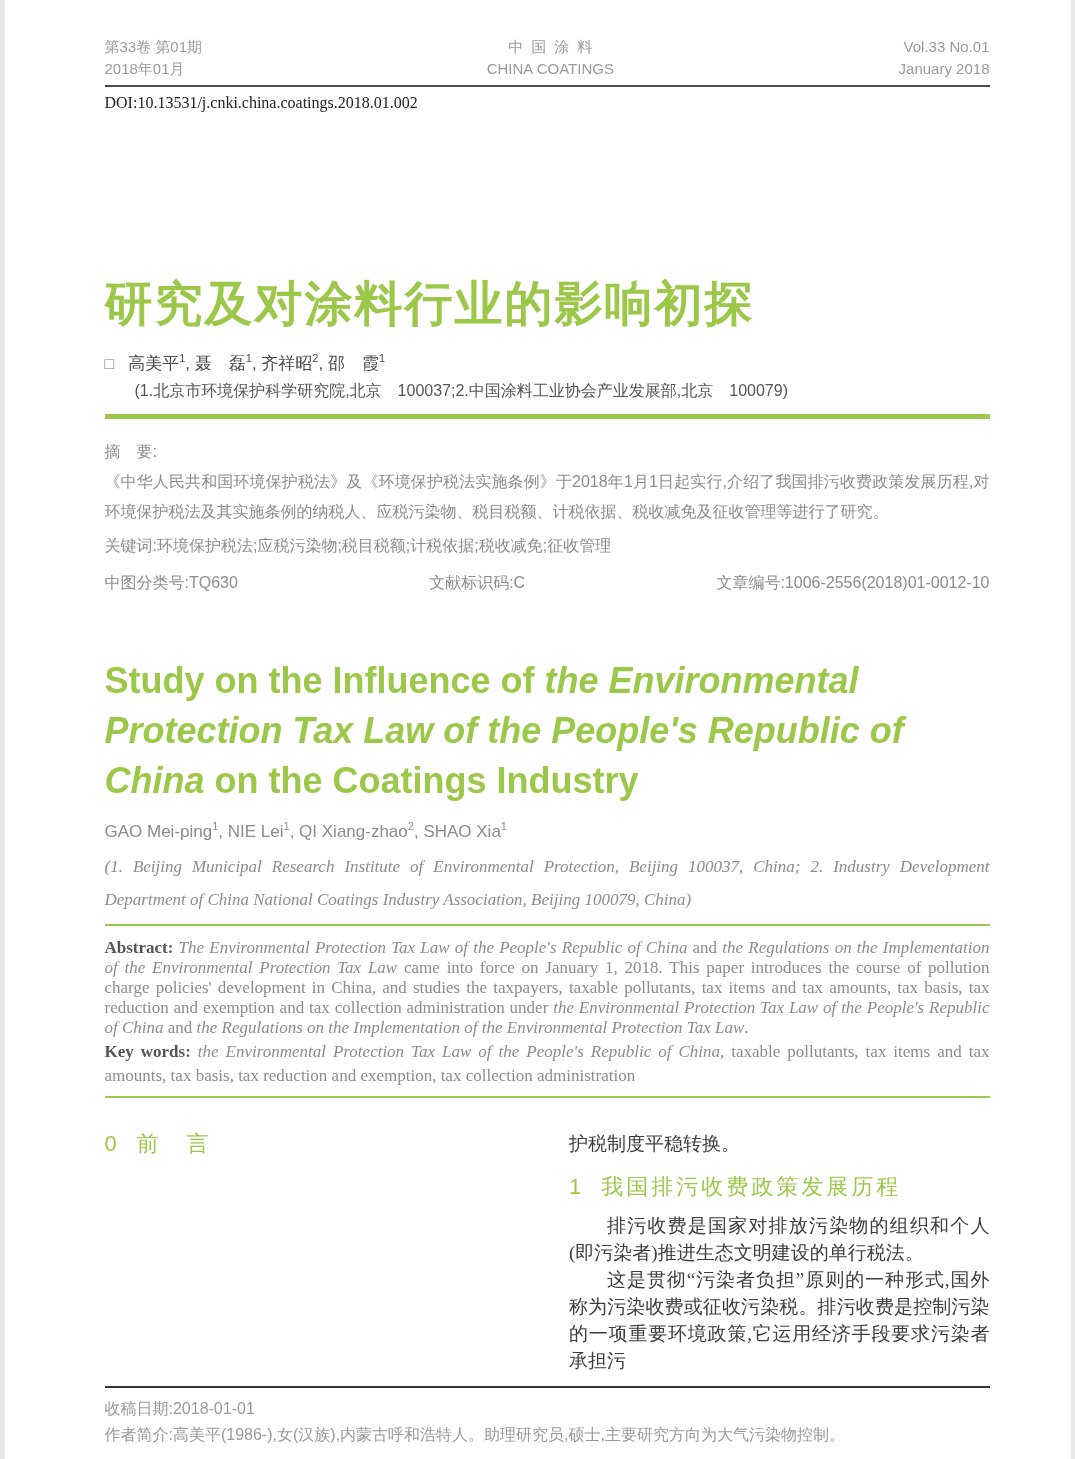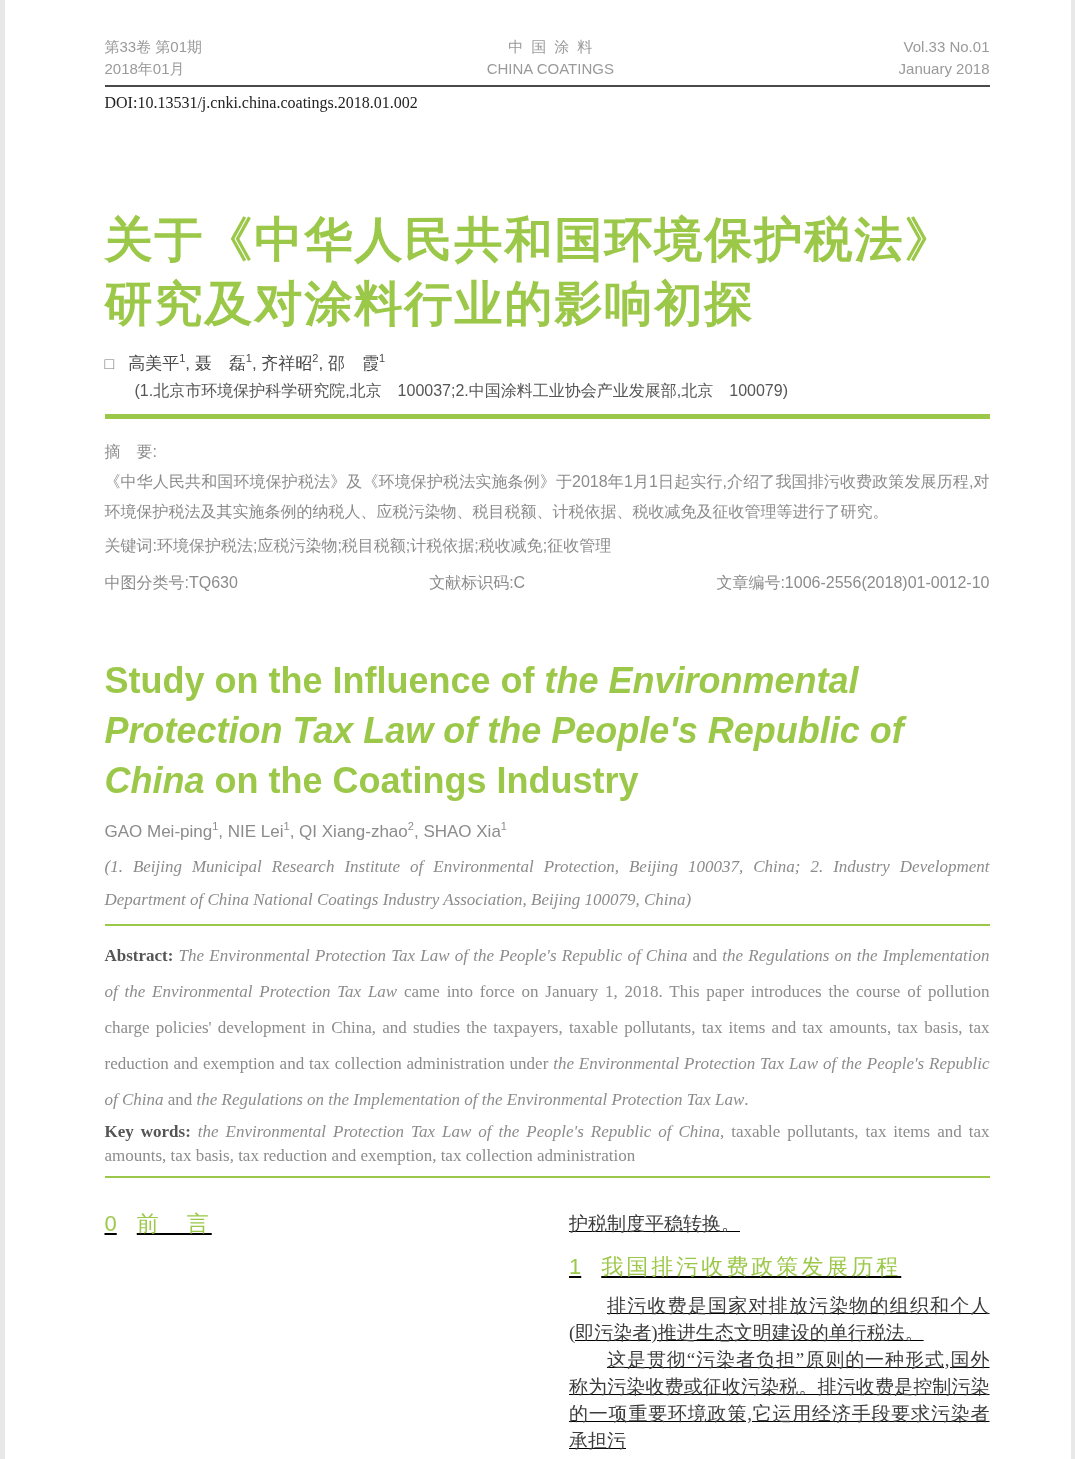--- a/index.html
+++ b/index.html
@@ -39,28 +39,28 @@
     color:#8c8c8c; font-size:16px; }
 
   
   .en-title { margin-top:62px; color:#9cc84a; font-size:36px; line-height:50px; font-weight:bold; }
   .en-authors { margin-top:14px; font-size:17px; color:#8c8c8c; }
   .en-authors sup { font-size:11px; }
   .en-affiliation { margin-top:8px; font-family:"Liberation Serif", serif; font-style:italic;
     font-size:17px; line-height:33px; color:#8c8c8c; text-align:justify; }
 
   .en-abstract { margin-top:12px; font-family:"Liberation Serif", serif; font-size:17px;
-    line-height:36px; color:#8c8c8c; text-align:justify; }
+    line-height:20px; color:#8c8c8c; text-align:justify; }
   .en-keywords { margin-top:2px; font-family:"Liberation Serif", serif; font-size:17px;
     line-height:24px; color:#8c8c8c; text-align:justify; }
   .seg-italic { font-style:italic; }
   .seg-bold { font-weight:bold; color:#555; }
 
   
-  .body-columns { display:flex; gap:44px; margin-top:32px;text-decoration:underline; }
+  .body-columns { display:flex; gap:44px; margin-top:32px; }
   .col { width:428px; font-family:"Liberation Serif", serif; font-size:19px;
     line-height:27px; color:#3c3c3c; text-align:justify; }
   .sec-heading { color:#9cc84a; font-family:"Liberation Sans", sans-serif;
     font-size:22px; font-weight:500; letter-spacing:3px; margin-bottom:12px; }
   .sec-heading .sec-num { margin-right:20px; letter-spacing:0; }
   .col p { text-indent:2em; }
   .col p.no-indent { text-indent:0; }
   .heading-gap { margin-top:16px; }
 
   
@@ -93,21 +93,21 @@
       </div>
       <div class="jr-right">
         <div>Vol.33  No.01</div>
         <div>January  2018</div>
       </div>
     </div>
     <div class="header-rule"></div>
     <div class="doi">DOI:10.13531/j.cnki.china.coatings.2018.01.002</div>
 
     <h1 class="cn-title">
-      <span>关于《中华人民共和国环境保护税法》</span><br>
+      <br>
       <span>研究及对涂料行业的影响初探</span>
     </h1>
 
     <div class="cn-authors">
       <span class="author-marker">□</span>
       <span>
         <span><span>高美平</span><sup>1</sup><span>,</span></span>
         <span><span>聂　磊</span><sup>1</sup><span>,</span></span>
         <span><span>齐祥昭</span><sup>2</sup><span>,</span></span>
         <span><span>邵　霞</span><sup>1</sup><span></span></span>

